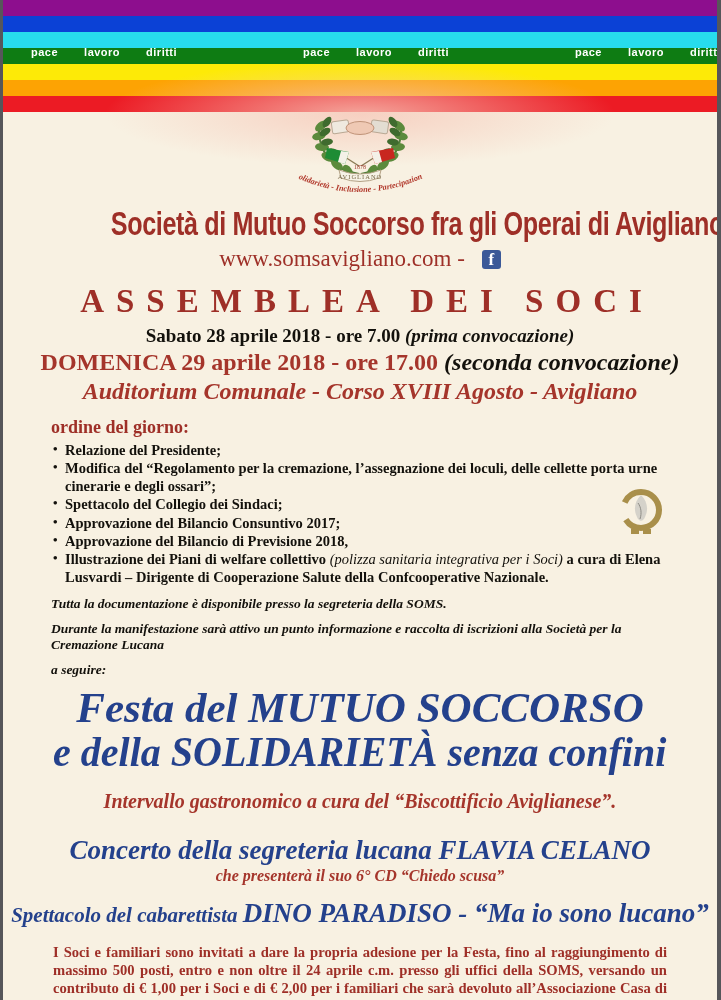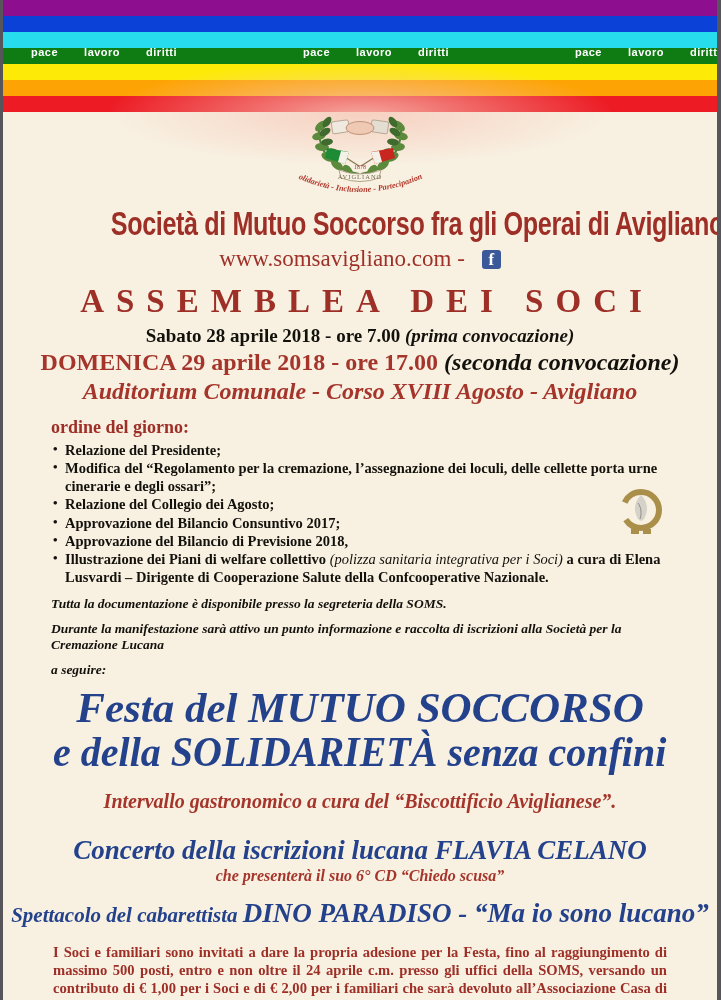--- a/index.html
+++ b/index.html
@@ -216,21 +216,21 @@
   <div class="call2">
     <span>DOMENICA 29 aprile 2018 -  ore 17.00 </span><span class="it">(seconda convocazione)</span>
   </div>
   <div class="venue">Auditorium Comunale - Corso XVIII Agosto - Avigliano</div>
 
   <div class="agenda">
     <div class="agenda-heading">ordine del giorno:</div>
     <ul class="agenda-list">
       <li>Relazione del Presidente;</li>
       <li>Modifica del “Regolamento per la cremazione, l’assegnazione dei loculi, delle cellette porta urne cinerarie e degli ossari”;</li>
-      <li>Relazione del Collegio dei Agosto;</li>
+      <li>Spettacolo del Collegio dei Sindaci;</li>
       <li>Approvazione del Bilancio Consuntivo 2017;</li>
       <li>Approvazione del Bilancio di Previsione 2018,</li>
       <li><span>Illustrazione dei Piani di welfare collettivo </span><span class="it">(polizza sanitaria integrativa per i Soci)</span><span> a cura di Elena Lusvardi – Dirigente di Cooperazione Salute della Confcooperative Nazionale.</span></li>
     </ul>
   </div>
 
   <div class="notes">
     <div class="note-line">Tutta la documentazione è disponibile presso la segreteria della SOMS.</div>
     <div class="note-line">Durante la manifestazione sarà attivo un punto informazione e raccolta di iscrizioni alla Società per la Cremazione Lucana</div>
     <div class="note-line">a seguire:</div>
@@ -245,21 +245,21 @@
       <path d="M21,16 C24,20 25,26 23,32" fill="none" stroke="#8e8c85" stroke-width="1"></path>
     </svg>
   </div>
 
   <div class="festa1">Festa del MUTUO SOCCORSO</div>
   <div class="festa2">
     <span>e della SOLIDARIETÀ senza confini</span>
   </div>
   <div class="intervallo">Intervallo gastronomico a cura del “Biscottificio Aviglianese”.</div>
 
-  <div class="concerto">Concerto della iscrizioni lucana FLAVIA CELANO</div>
+  <div class="concerto">Concerto della segreteria lucana FLAVIA CELANO</div>
   <div class="cd-line">che presenterà il suo 6° CD  “Chiedo scusa”</div>
   <div class="spettacolo">
     <span class="small">Spettacolo del cabarettista </span><span class="big">DINO PARADISO - “Ma io sono lucano”</span>
   </div>
 
   <div class="participation">I Soci e familiari sono invitati a dare la propria adesione per la Festa, fino al raggiungimento di massimo 500 posti, entro e non oltre il 24 aprile c.m. presso gli uffici della SOMS, versando un contributo di € 1,00 per i Soci e di € 2,00 per i familiari che sarà devoluto all’Associazione Casa di Riposo “Sacra Famiglia” di Avigliano per la costituzione di un “Fondo Solidarietà”, finalizzato all’integrazione della retta per i nostri Soci e dei cittadini meno abbienti.</div>
 
 </div>
 
 </body></html>

